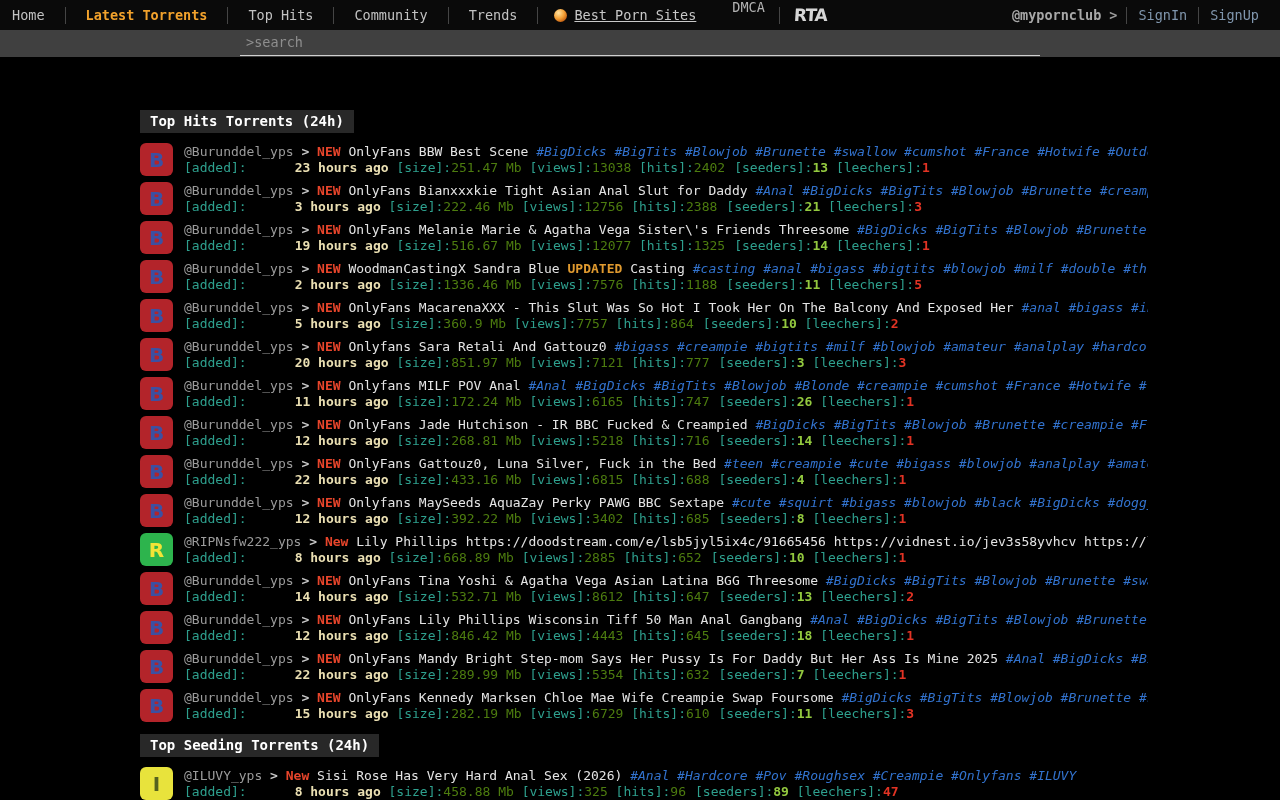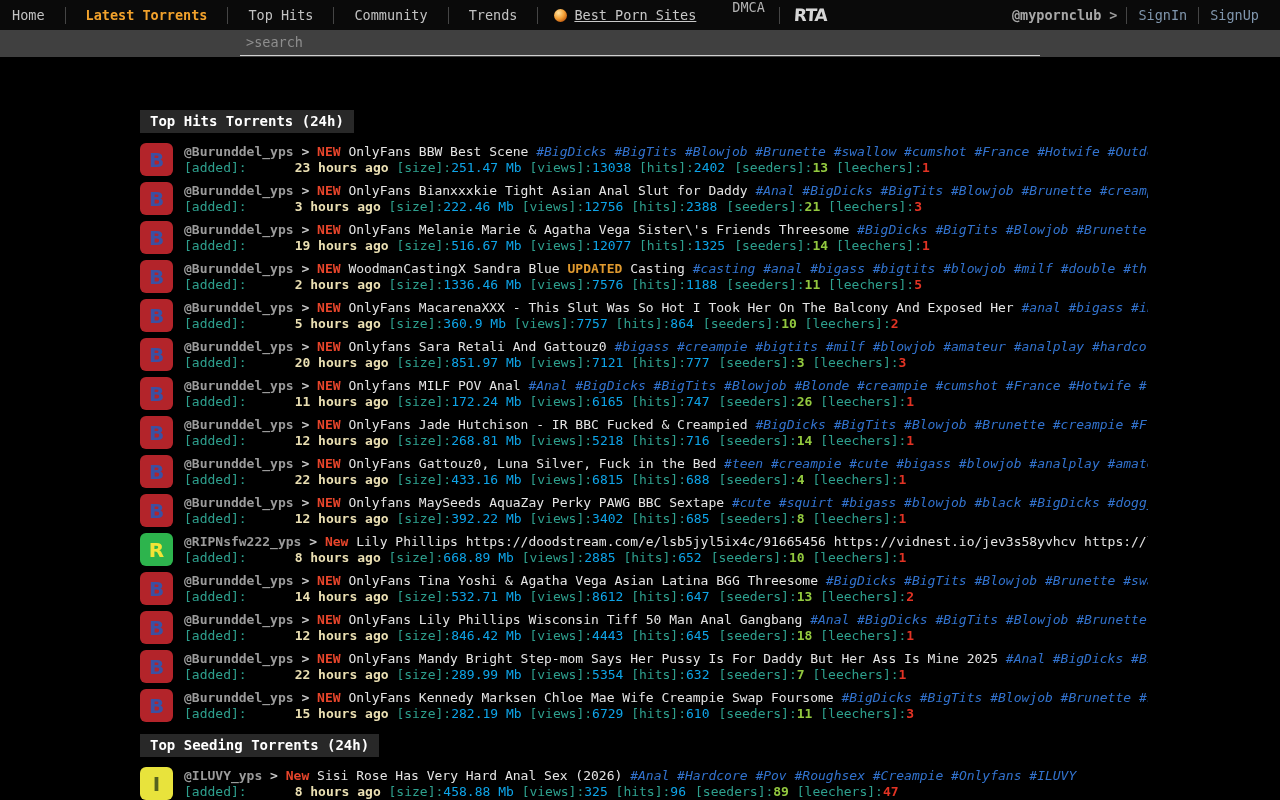--- a/index.html
+++ b/index.html
@@ -50,28 +50,28 @@
   .section2{margin-top:12px;}
   .row{display:flex;margin:0 0 6px 140px;width:1008px;}
   .avatar{
     width:33px;height:33px;border-radius:6px;margin-right:11px;flex:none;
     display:flex;align-items:center;justify-content:center;
     font-family:"DejaVu Sans",sans-serif;font-weight:800;font-size:20px;cursor:pointer;
   }
   .rowtext{overflow:hidden;white-space:nowrap;width:964px;}
   .line1{font-size:13px;line-height:17px;color:#e4e4e4;cursor:pointer;}
   .line2{font-size:13px;line-height:16px;}
-  .user{color:#9b9b9b;font-weight:bold;}
+  .user{color:#9b9b9b;font-weight:normal;}
   .arrow{color:#c8c8c8;font-weight:bold;}
   .flag{color:#e8452b;font-weight:bold;}
   .updated{color:#e09a2f;font-weight:bold;}
   .tags{color:#3273cf;font-style:italic;cursor:pointer;}
   .mlabel{color:#2ea08e;}
   .mtime{color:#eadfb2;font-weight:bold;margin-left:48px;}
-  .mval{color:#0ea5e9;text-align:right;}
+  .mval{color:#4d7c0f;text-align:right;}
   .mseed{color:#93c93f;font-weight:bold;}
   .mleech{color:#e23324;font-weight:bold;}
   .seedgap{margin-left:9px;}
 </style>
 </head>
 <body>
 
 <div class="topbar">
   <div class="navwrap" id="nav-items">
       <span class="navitem">Home</span>

